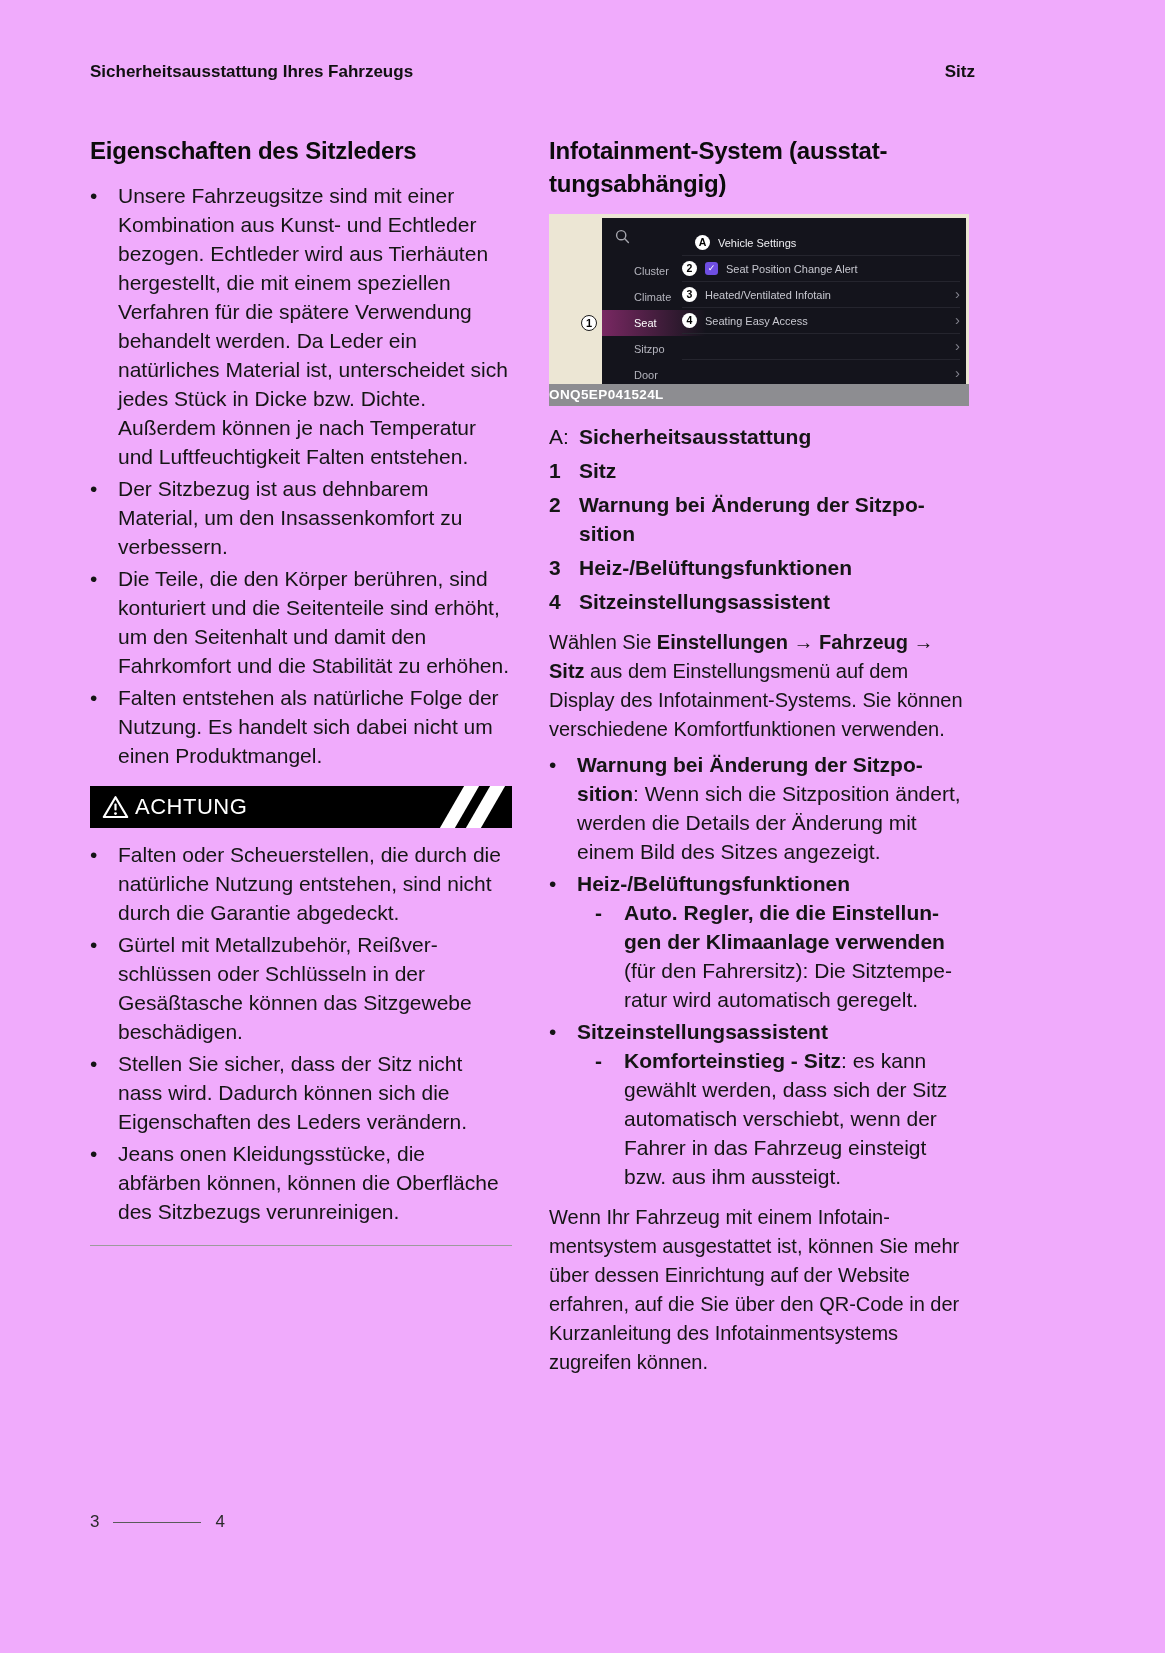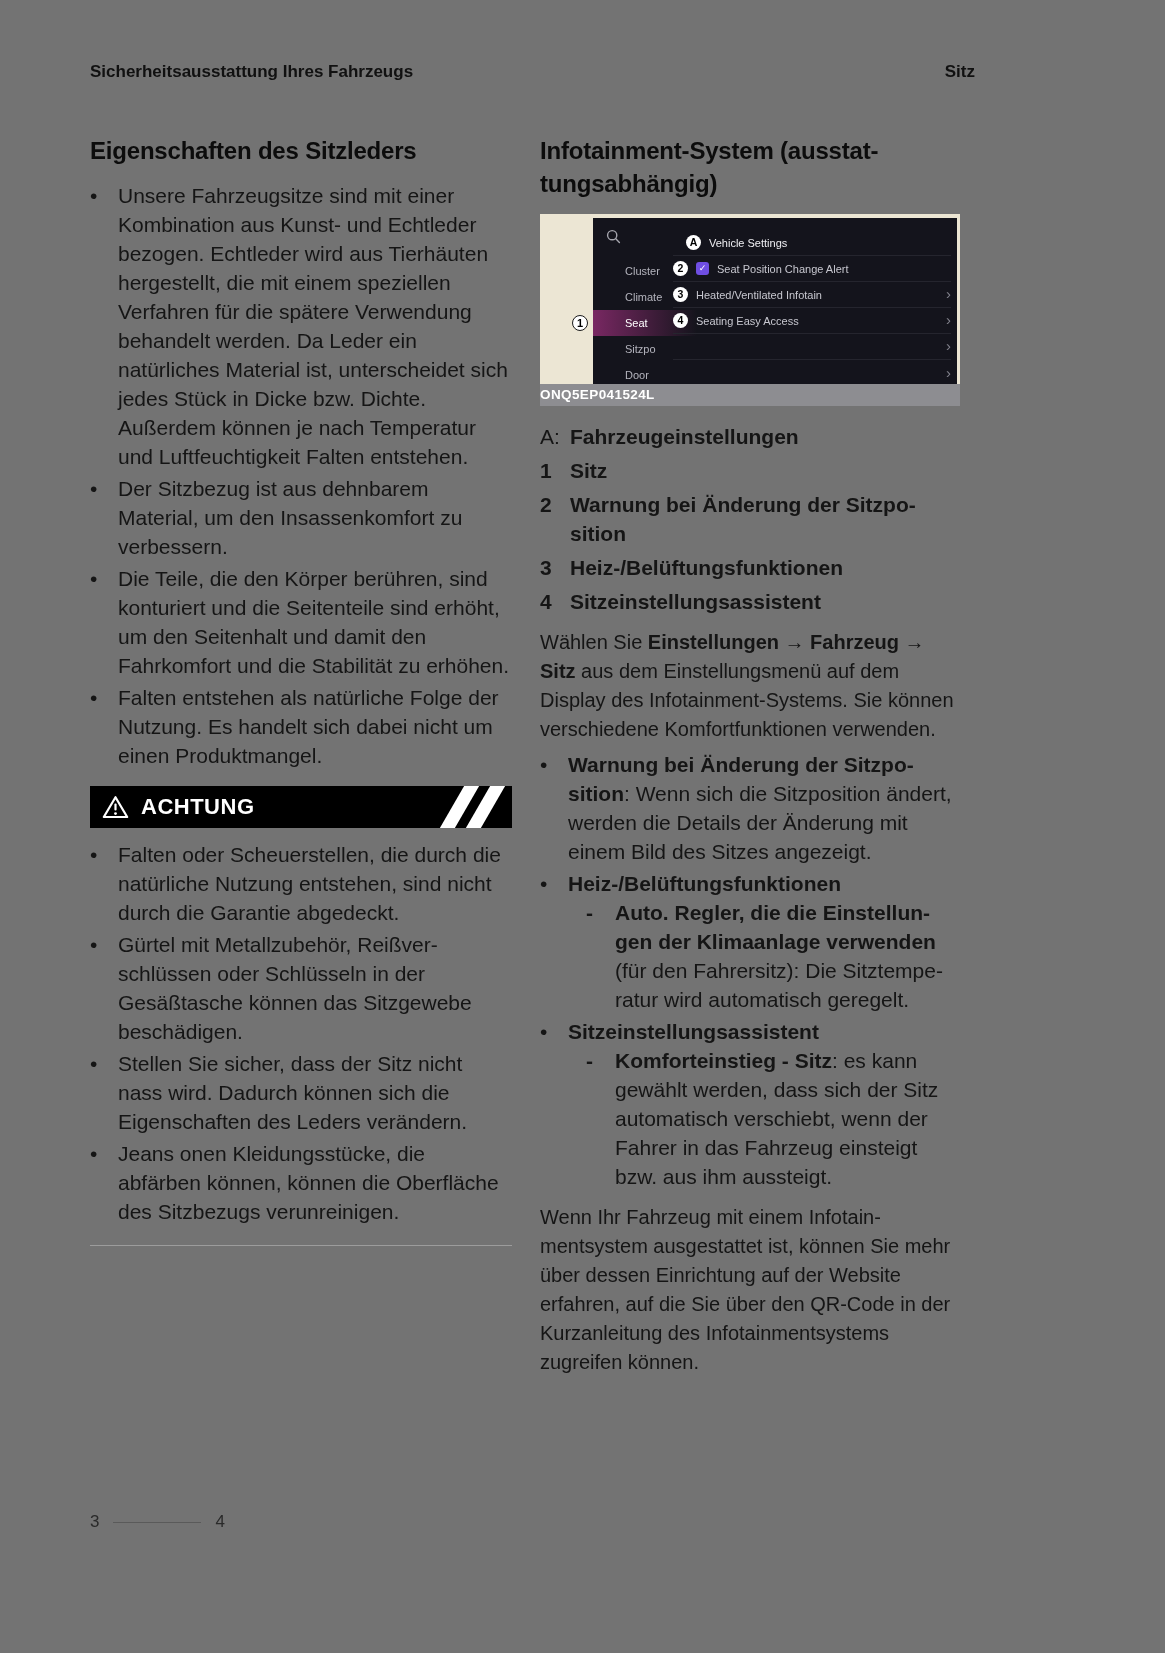--- a/index.html
+++ b/index.html
@@ -1,43 +1,43 @@
 <!DOCTYPE html>
 <html><head>
 <meta charset="utf-8">
 <style>
   *{box-sizing:border-box}
   body{margin:0;background:#ffffff}
-  .page{position:relative;width:1165px;height:1653px;background:#737373;
+  .page{position:relative;width:1165px;height:1653px;background:#f0abfc;
         font-family:"Liberation Sans",sans-serif;color:#151515;
         padding:62px 190px 0 90px;overflow:hidden}
 
   
   .running-head{display:flex;justify-content:space-between;font-size:17px;font-weight:bold;color:#111}
 
   
-  .columns{display:flex;gap:28px;margin-top:52px}
+  .columns{display:flex;gap:37px;margin-top:52px}
   .col-left{width:422px;flex:none}
   .col-right{width:420px;flex:none}
 
   .section-title{margin:0 0 14px;font-size:24px;line-height:33px;font-weight:bold;color:#0c0c0c;letter-spacing:-0.2px}
 
   .bullet-list{list-style:none;margin:0;padding:0;font-size:21px;line-height:29px}
   .bullet-item{display:flex;margin:0 0 3px}
   .dot{flex:none;width:28px}
   .li-body{flex:1;min-width:0}
   .para{margin:12px 0 6px;font-size:20px;line-height:29px}
   b{font-weight:bold}
 
   
   .caution{margin-top:16px;padding-bottom:16px;border-bottom:1px solid #9c9c9c}
   .caution-bar{position:relative;height:42px;background:#000;display:flex;align-items:center;
                padding-left:12px;margin-bottom:12px;overflow:hidden}
   .warn-icon{display:flex}
-  .caution-label{color:#fff;font-size:22px;font-weight:bold;margin-left:12px;letter-spacing:.5px}
+  .caution-label{color:#fff;font-size:22px;font-weight:normal;margin-left:6px;letter-spacing:.5px}
   .caution-stripes{position:absolute;right:0;top:0;width:76px;height:100%}
   .stripe{position:absolute;top:-6px;height:54px;width:15px;background:#fff;transform:skewX(-30deg)}
   .s1{left:16px}.s2{left:42px}
 
   
   .infotainment-figure{position:relative;margin:8px 0 16px;width:420px;height:192px;background:#ece6d4}
   .screen{position:absolute;top:4px;left:53px;width:364px;height:166px;background:#14141c;overflow:hidden}
   .search-icon{position:absolute;left:13px;top:11px}
   .menu{position:absolute;left:0;top:40px;width:104px}
   .menu-item{height:26px;line-height:26px;padding-left:32px;font-size:11px;color:#b4b4bd;white-space:nowrap}
@@ -192,21 +192,21 @@
         </div>
         <span class="callout callout-outside">1</span>
         <div class="code-bar">
           <span>ONQ5EP041524L</span>
         </div>
       </figure>
 
       <div class="legend">
         <div class="legend-row">
           <span class="legend-key regular">A:</span>
-          <span class="legend-text">Fahrzeugeinstellungen</span>
+          <span class="legend-text">Sicherheitsausstattung</span>
         </div>
         <div class="legend-row">
           <span class="legend-key">1</span>
           <span class="legend-text">Sitz</span>
         </div>
         <div class="legend-row">
           <span class="legend-key">2</span>
           <span class="legend-text">Warnung bei Änderung der Sitzpo­sition</span>
         </div>
         <div class="legend-row">

